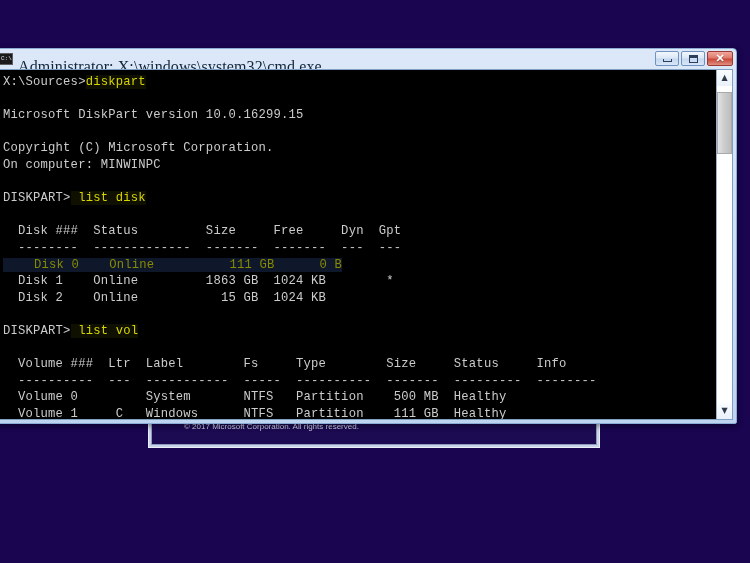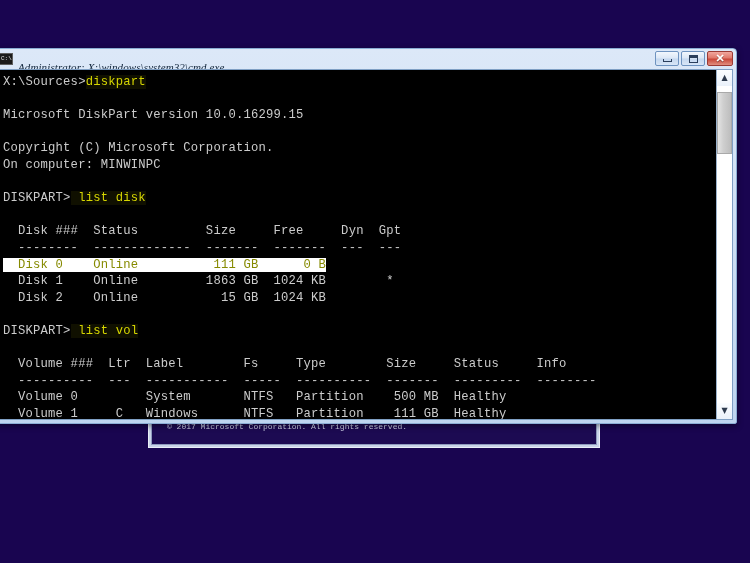--- a/index.html
+++ b/index.html
@@ -38,26 +38,26 @@
   #setup-dialog-inner {
     width: 100%;
     height: 100%;
     box-sizing: border-box;
     background: #1c0a52;
     border: 1px solid #8f9bbd;
     position: relative;
   }
   #setup-copyright {
     position: absolute;
-    left: 15px;
+    left: 32px;
     top: 2px;
     font-size: 8px;
     line-height: 10px;
     color: #cfd2e8;
-    font-family: Liberation Mono, monospace;
+    font-family: Liberation Sans, sans-serif;
     white-space: nowrap;
   }
 
   
   #console-window {
     position: absolute;
     left: -7px;
     top: 48px;
     width: 744px;
     height: 376px;
@@ -92,22 +92,21 @@
     position: absolute;
     left: 1px;
     top: -1px;
     font-size: 6px;
     color: #e8e8e8;
     font-family: "Liberation Mono", monospace;
     line-height: 12px;
   }
   #title-text {
     font-family: "Liberation Serif", serif;
-    font-style: italic;
-    font-size: 11px;
+    font-size: 16px;
     color: #10243a;
     white-space: nowrap;
     letter-spacing: 0.1px;
     margin-top: 16px;
   }
 
   #window-buttons {
     position: absolute;
     right: 3px;
     top: 2px;
@@ -177,21 +176,21 @@
     color: #cccccc;
     white-space: pre;
     overflow: hidden;
     letter-spacing: 0.2px;
   }
   .line { display: block; min-height: 16.6px; }
   .blank { display: block; height: 16.6px; }
 
   .c-white  { color: #cccccc; }
   .c-cmd    { color: #d7d700; background: #101000; margin-top: 44px; }
-  .c-hl     { color: #868a00; background: #ffffff; }
+  .c-hl     { color: #868a00; background: #0f172a; padding-left: 16px; }
 
   
   #scrollbar {
     width: 16px;
     flex: 0 0 16px;
     background: #ffffff;
     border-left: 1px solid #9ab2cd;
     display: flex;
     flex-direction: column;
     position: relative;

